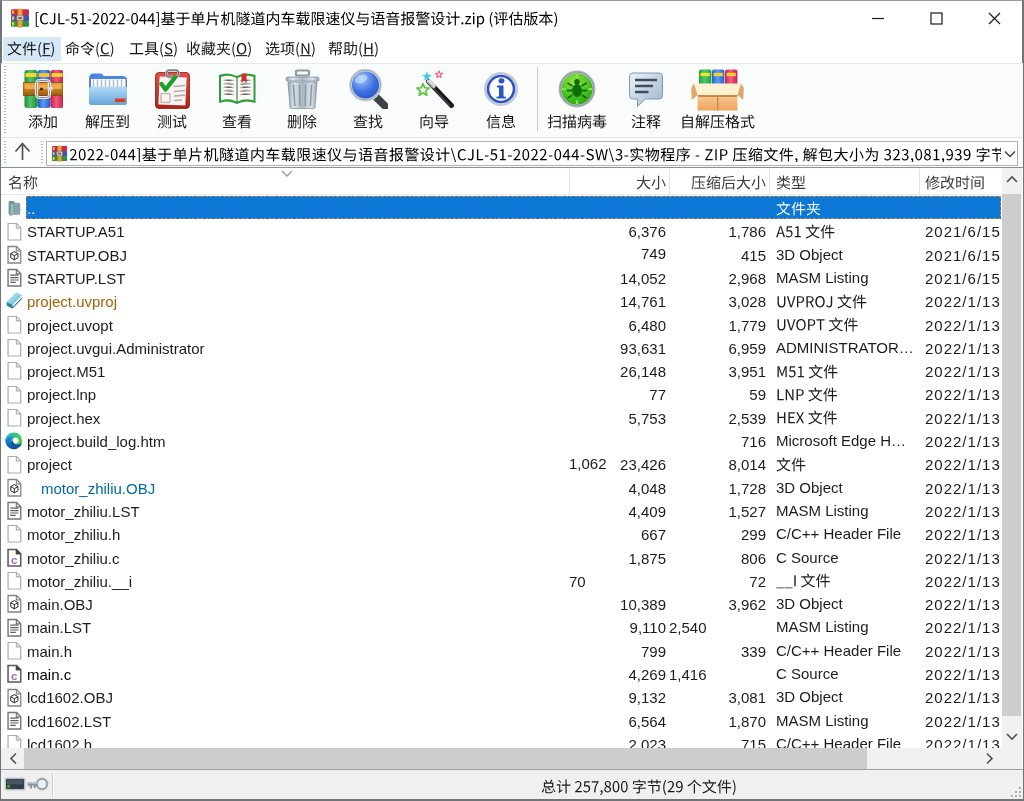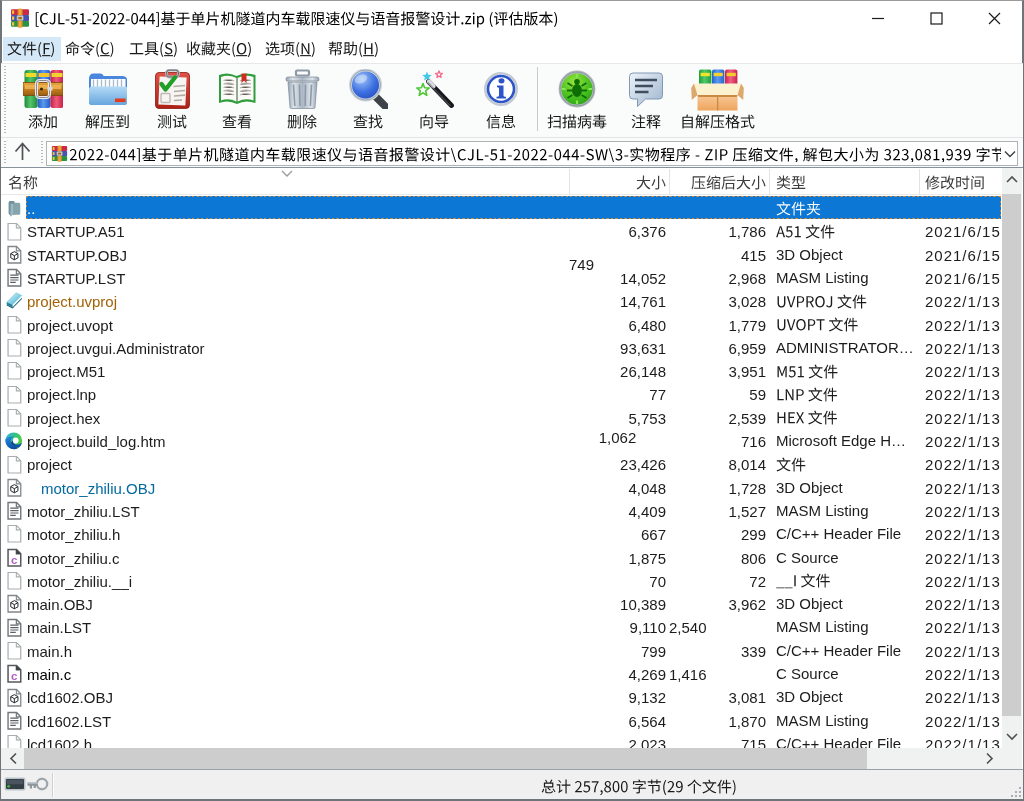--- a/index.html
+++ b/index.html
@@ -364,21 +364,21 @@
   </svg>
 <div class="lat" style="left:925px;top:220.3px;width:76px;height:23.3px;line-height:23.3px;overflow:hidden;letter-spacing:1px">2021/6/15</div>
 <svg class="ab" style="left:5px;top:244.8px" width="18" height="19" viewBox="0 0 17.5 19">
     <path d="M2.8 1.5 L11.3 1.5 L15.5 5.7 L15.5 18 L2.8 18 Z" fill="#fff" stroke="#81878b" stroke-width="1.3"></path>
     <path d="M11.1 1.7 L11.1 5.9 L15.3 5.9" fill="none" stroke="#81878b" stroke-width="1.1"></path>
 <g stroke="#26292c" stroke-width="1" fill="none" stroke-linejoin="round">
 <path d="M9.1 6.6 L12.7 8.6 L12.7 12.8 L9.1 14.8 L5.5 12.8 L5.5 8.6 Z M5.5 8.6 L9.1 10.7 L12.7 8.6 M9.1 10.7 L9.1 14.8"></path>
     </g>
   </svg>
 <div class="lat" style="left:27px;top:243.6px;height:23.3px;line-height:23.3px;color:#1c1c1c">STARTUP.OBJ</div>
-<div class="lat" style="left:569px;top:253px;width:97px;height:23.3px;line-height:23.3px;">749</div>
+<div class="lat" style="left:569px;top:242px;width:97px;height:23.3px;line-height:23.3px;text-align:right">749</div>
 <div class="lat" style="left:669px;top:243.6px;width:97px;height:23.3px;line-height:23.3px;text-align:right">415</div>
 <div class="lat" style="left:776px;top:242.6px;height:23.3px;line-height:23.3px;color:#1c1c1c">3D Object</div>
 <div class="lat" style="left:925px;top:243.6px;width:76px;height:23.3px;line-height:23.3px;overflow:hidden;letter-spacing:1px">2021/6/15</div>
 <svg class="ab" style="left:5px;top:268.1px" width="18" height="19" viewBox="0 0 17.5 19">
     <path d="M2.8 1.5 L11.3 1.5 L15.5 5.7 L15.5 18 L2.8 18 Z" fill="#fff" stroke="#70767a" stroke-width="1.4"></path>
     <path d="M11.1 1.7 L11.1 5.9 L15.3 5.9" fill="none" stroke="#70767a" stroke-width="1.2"></path>
 <g stroke="#5a6064" stroke-width="1.2">
 <path d="M5 7.2 L13.3 7.2 M5 9.6 L13.3 9.6 M5 12 L13.3 12 M5 14.4 L10.5 14.4"></path>
     </g>
   </svg>
@@ -475,21 +475,21 @@
         <stop offset="0" stop-color="#0c3f96"></stop>
         <stop offset="1" stop-color="#1256b4"></stop>
       </linearGradient>
     </defs>
 <circle cx="8.5" cy="9.8" r="8.4" fill="url(#eg1)"></circle>
 <path d="M0.15 8.2 C0 13.5 3.5 18.2 9.2 18.2 C11.2 18.2 13 17.3 14.2 16.1 C10 17.2 6.3 15.3 5.6 11.8 C5 8.8 6.8 6.2 9.4 5.6 C6.2 5 1.6 5.6 0.15 8.2 Z" fill="url(#eg2)"></path>
 <path d="M5.6 11.8 C6.3 15.3 10 17.2 14.2 16.1 C15.3 15 16.2 13.5 16.55 11.7 C13.8 13.9 10.6 14.1 8.9 12.7 C7.8 11.8 7.4 10.3 8 9 Z" fill="url(#eg3)"></path>
 <circle cx="10.5" cy="9.5" r="2.9" fill="#fff"></circle>
 </svg>
 <div class="lat" style="left:27px;top:430.0px;height:23.3px;line-height:23.3px;color:#1c1c1c">project.build_log.htm</div>
-<div class="lat" style="left:569px;top:426px;width:97px;height:23.3px;line-height:23.3px;text-align:center">1,062</div>
+<div class="lat" style="left:569px;top:452px;width:97px;height:23.3px;line-height:23.3px;text-align:left">1,062</div>
 <div class="lat" style="left:669px;top:430.0px;width:97px;height:23.3px;line-height:23.3px;text-align:right">716</div>
 <div class="lat" style="left:776px;top:429.0px;height:23.3px;line-height:23.3px;color:#1c1c1c">Microsoft Edge H…</div>
 <div class="lat" style="left:925px;top:430.0px;width:76px;height:23.3px;line-height:23.3px;overflow:hidden;letter-spacing:1px">2022/1/13</div>
 <svg class="ab" style="left:5px;top:454.5px" width="18" height="19" viewBox="0 0 17.5 19">
     <path d="M2.8 1.5 L11.3 1.5 L15.5 5.7 L15.5 18 L2.8 18 Z" fill="#fff" stroke="#a8adb0" stroke-width="1.2"></path>
     <path d="M11.1 1.7 L11.1 5.9 L15.3 5.9" fill="none" stroke="#a8adb0" stroke-width="1.1"></path>
   </svg>
 <div class="lat" style="left:27px;top:453.3px;height:23.3px;line-height:23.3px;color:#1c1c1c">project</div>
 <div class="lat" style="left:569px;top:453.3px;width:97px;height:23.3px;line-height:23.3px;text-align:right">23,426</div>
 <div class="lat" style="left:669px;top:453.3px;width:97px;height:23.3px;line-height:23.3px;text-align:right">8,014</div>
@@ -539,21 +539,21 @@
 <div class="lat" style="left:27px;top:546.5px;height:23.3px;line-height:23.3px;color:#1c1c1c">motor_zhiliu.c</div>
 <div class="lat" style="left:569px;top:546.5px;width:97px;height:23.3px;line-height:23.3px;text-align:right">1,875</div>
 <div class="lat" style="left:669px;top:546.5px;width:97px;height:23.3px;line-height:23.3px;text-align:right">806</div>
 <div class="lat" style="left:776px;top:545.5px;height:23.3px;line-height:23.3px;color:#1c1c1c">C Source</div>
 <div class="lat" style="left:925px;top:546.5px;width:76px;height:23.3px;line-height:23.3px;overflow:hidden;letter-spacing:1px">2022/1/13</div>
 <svg class="ab" style="left:5px;top:571.0px" width="18" height="19" viewBox="0 0 17.5 19">
     <path d="M2.8 1.5 L11.3 1.5 L15.5 5.7 L15.5 18 L2.8 18 Z" fill="#fff" stroke="#a8adb0" stroke-width="1.2"></path>
     <path d="M11.1 1.7 L11.1 5.9 L15.3 5.9" fill="none" stroke="#a8adb0" stroke-width="1.1"></path>
   </svg>
 <div class="lat" style="left:27px;top:569.8px;height:23.3px;line-height:23.3px;color:#1c1c1c">motor_zhiliu.__i</div>
-<div class="lat" style="left:569px;top:569.8px;width:97px;height:23.3px;line-height:23.3px;text-align:right">70</div>
+<div class="lat" style="left:569px;top:569.8px;width:97px;height:23.3px;line-height:23.3px;text-align:left">70</div>
 <div class="lat" style="left:669px;top:569.8px;width:97px;height:23.3px;line-height:23.3px;text-align:right">72</div>
 <svg style="position:absolute;left:776px;top:573.4px;overflow:visible;" width="54.5" height="15.9" viewBox="0 -13.2 54.5 15.9">
     <path fill="#1c1c1c" d="M0.2 2.1H8.2V1.2H0.2ZM8.6 2.1H16.6V1.2H8.6ZM18.3 0H19.7V-11H18.3ZM30.9 -12.3C31.3 -11.6 31.8 -10.6 32 -10L33.2 -10.4C33 -11 32.5 -12 32 -12.7ZM25.3 -10V-8.8H27.6C28.5 -6.6 29.7 -4.6 31.2 -3C29.6 -1.6 27.6 -0.6 25.1 0.1C25.3 0.4 25.6 0.9 25.8 1.2C28.3 0.4 30.4 -0.7 32.1 -2.2C33.8 -0.7 35.8 0.4 38.2 1.1C38.4 0.8 38.8 0.3 39 0.1C36.6 -0.5 34.6 -1.6 32.9 -3C34.4 -4.6 35.6 -6.5 36.5 -8.8H38.8V-10ZM32.1 -3.8C30.7 -5.2 29.6 -6.9 28.8 -8.8H35.2C34.4 -6.8 33.4 -5.2 32.1 -3.8ZM44.3 -5.1V-4H48.6V1.2H49.7V-4H53.8V-5.1H49.7V-8.4H53.2V-9.5H49.7V-12.4H48.6V-9.5H46.6C46.8 -10.2 46.9 -10.9 47.1 -11.6L46 -11.8C45.7 -9.9 45 -7.9 44.2 -6.7C44.4 -6.6 44.9 -6.3 45.1 -6.1C45.5 -6.8 45.9 -7.6 46.2 -8.4H48.6V-5.1ZM43.5 -12.5C42.7 -10.3 41.4 -8 40 -6.6C40.2 -6.3 40.5 -5.7 40.6 -5.4C41.1 -6 41.6 -6.6 42 -7.2V1.2H43.1V-9C43.7 -10 44.2 -11.1 44.6 -12.2Z"></path>
   </svg>
 <div class="lat" style="left:925px;top:569.8px;width:76px;height:23.3px;line-height:23.3px;overflow:hidden;letter-spacing:1px">2022/1/13</div>
 <svg class="ab" style="left:5px;top:594.3px" width="18" height="19" viewBox="0 0 17.5 19">
     <path d="M2.8 1.5 L11.3 1.5 L15.5 5.7 L15.5 18 L2.8 18 Z" fill="#fff" stroke="#81878b" stroke-width="1.3"></path>
     <path d="M11.1 1.7 L11.1 5.9 L15.3 5.9" fill="none" stroke="#81878b" stroke-width="1.1"></path>
 <g stroke="#26292c" stroke-width="1" fill="none" stroke-linejoin="round">
 <path d="M9.1 6.6 L12.7 8.6 L12.7 12.8 L9.1 14.8 L5.5 12.8 L5.5 8.6 Z M5.5 8.6 L9.1 10.7 L12.7 8.6 M9.1 10.7 L9.1 14.8"></path>

